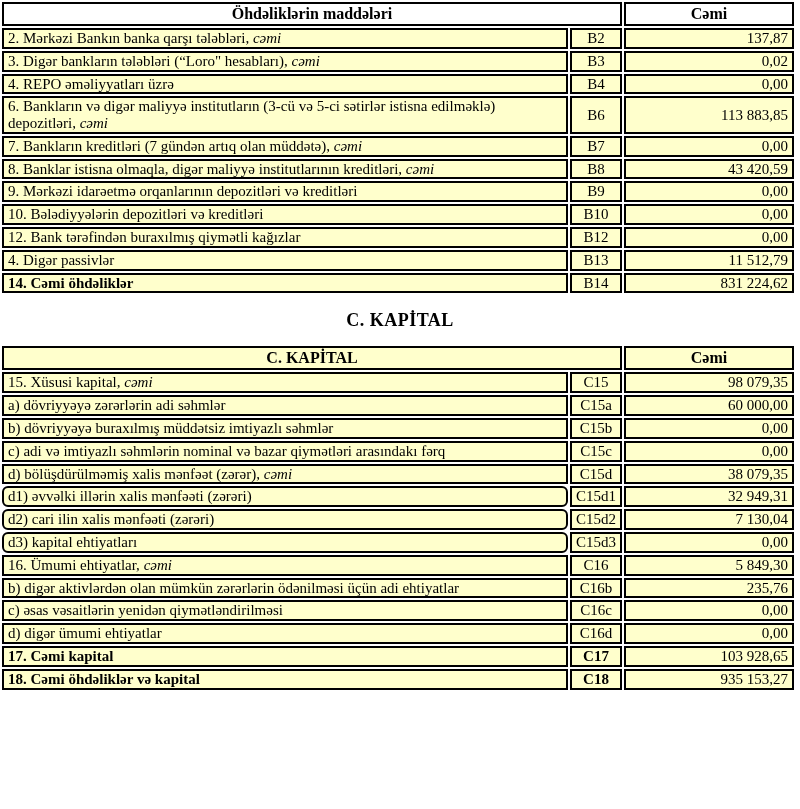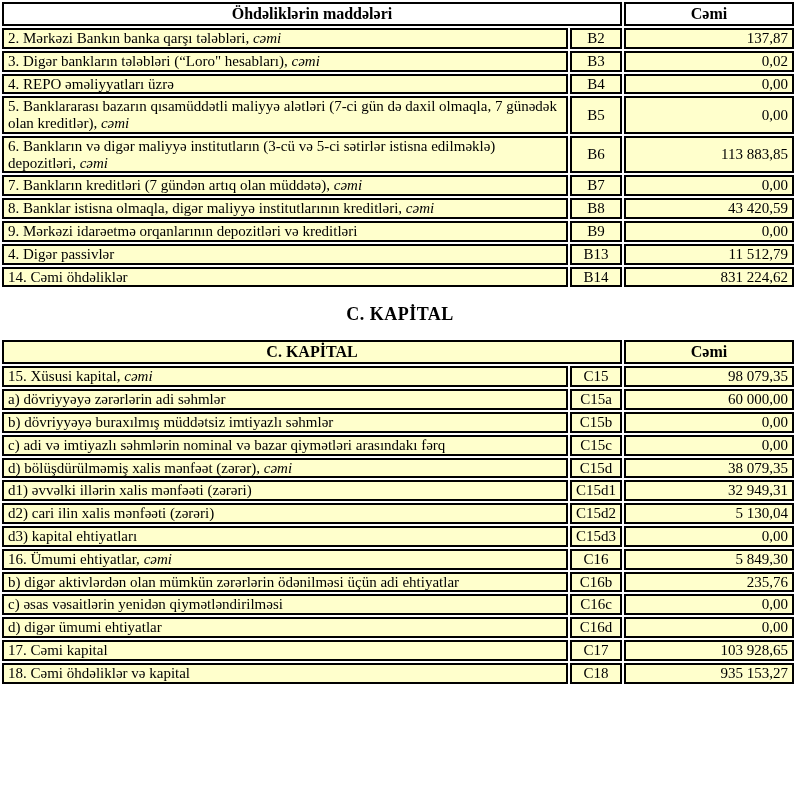--- a/index.html
+++ b/index.html
@@ -33,22 +33,22 @@
     padding: 1px 4px;
   }
   table.white-head thead th { background: #ffffff; }
   table.yellow-head thead th { background: #ffffcc; }
   table.fin td { background: #ffffcc; }
   td.desc { text-align: left; }
   td.code { text-align: center; }
   td.amount { text-align: right; }
   td.ind0 { padding-left: 4px; }
   td.ind1 { padding-left: 24px; }
-  td.ind2 { padding-left: 46px; }
-  .b { font-weight: normal; }
+  td.ind2 { padding-left: 46px; border-radius: 6px; }
+  .b { font-weight: bold; }
   td.desc em { font-style: italic; }
   .section-heading {
     text-align: center;
     font-weight: bold;
     font-size: 18px;
     margin: 15px 0 13px 0;
     letter-spacing: 0.5px;
   }
   col.c-desc { width: auto; }
   col.c-code { width: 52px; }
@@ -79,42 +79,47 @@
         <td class="desc ind0"><span>3. Digər bankların tələbləri (“Loro" hesabları), </span><em>cəmi</em></td>
         <td class="code">B3</td>
         <td class="amount">0,02</td>
       </tr>
       <tr>
         <td class="desc ind0"><span>4. REPO əməliyyatları  üzrə</span></td>
         <td class="code">B4</td>
         <td class="amount">0,00</td>
       </tr>
       <tr>
-        <td class="desc ind0"><span>5. Banklararası bazarın qısamüddətli maliyyə alətləri (7-ci gün də daxil olmaqla, 7 günədək olan kreditlər), </span><em>cəmi</em></td>
-        <td class="code">B5</td>
-        <td class="amount">0,00</td>
-      </tr>
-      <tr>
         <td class="desc ind0"><span>6. Bankların və digər maliyyə institutların (3-cü və 5-ci sətirlər istisna edilməklə) depozitləri, </span><em>cəmi</em></td>
         <td class="code">B6</td>
         <td class="amount">113 883,85</td>
       </tr>
       <tr>
         <td class="desc ind0"><span>7. Bankların kreditləri (7 gündən artıq olan müddətə), </span><em>cəmi</em></td>
         <td class="code">B7</td>
         <td class="amount">0,00</td>
       </tr>
       <tr>
         <td class="desc ind0"><span>8. Banklar istisna olmaqla, digər maliyyə institutlarının kreditləri, </span><em>cəmi</em></td>
         <td class="code">B8</td>
         <td class="amount">43 420,59</td>
       </tr>
       <tr>
         <td class="desc ind0"><span>9. Mərkəzi idarəetmə orqanlarının depozitləri və kreditləri</span></td>
         <td class="code">B9</td>
+        <td class="amount">0,00</td>
+      </tr>
+      <tr>
+        <td class="desc ind0"><span>10. Bələdiyyələrin depozitləri və kreditləri</span></td>
+        <td class="code">B10</td>
+        <td class="amount">0,00</td>
+      </tr>
+      <tr>
+        <td class="desc ind0"><span>12. Bank tərəfindən buraxılmış qiymətli kağızlar</span></td>
+        <td class="code">B12</td>
         <td class="amount">0,00</td>
       </tr>
       <tr>
         <td class="desc ind0"><span>4. Digər passivlər</span></td>
         <td class="code">B13</td>
         <td class="amount">11 512,79</td>
       </tr>
       <tr>
         <td class="desc ind0 b"><span>14. Cəmi öhdəliklər</span></td>
         <td class="code">B14</td>
@@ -164,21 +169,21 @@
         <td class="amount">38 079,35</td>
       </tr>
       <tr>
         <td class="desc ind2"><span>d1) əvvəlki illərin xalis mənfəəti (zərəri)</span></td>
         <td class="code">C15d1</td>
         <td class="amount">32 949,31</td>
       </tr>
       <tr>
         <td class="desc ind2"><span>d2) cari ilin xalis mənfəəti (zərəri)</span></td>
         <td class="code">C15d2</td>
-        <td class="amount">5 130,04</td>
+        <td class="amount">7 130,04</td>
       </tr>
       <tr>
         <td class="desc ind2"><span>d3) kapital ehtiyatları</span></td>
         <td class="code">C15d3</td>
         <td class="amount">0,00</td>
       </tr>
       <tr>
         <td class="desc ind0"><span>16. Ümumi ehtiyatlar, </span><em>cəmi</em></td>
         <td class="code">C16</td>
         <td class="amount">5 849,30</td>

